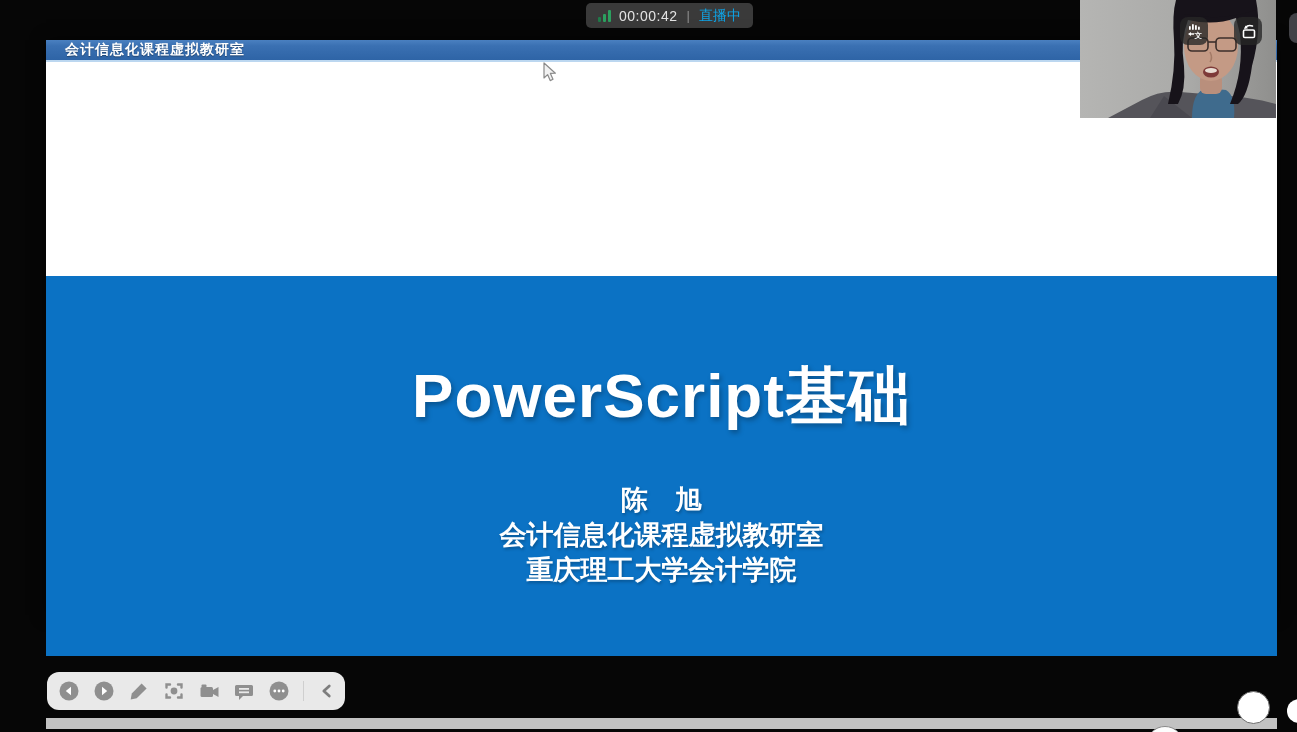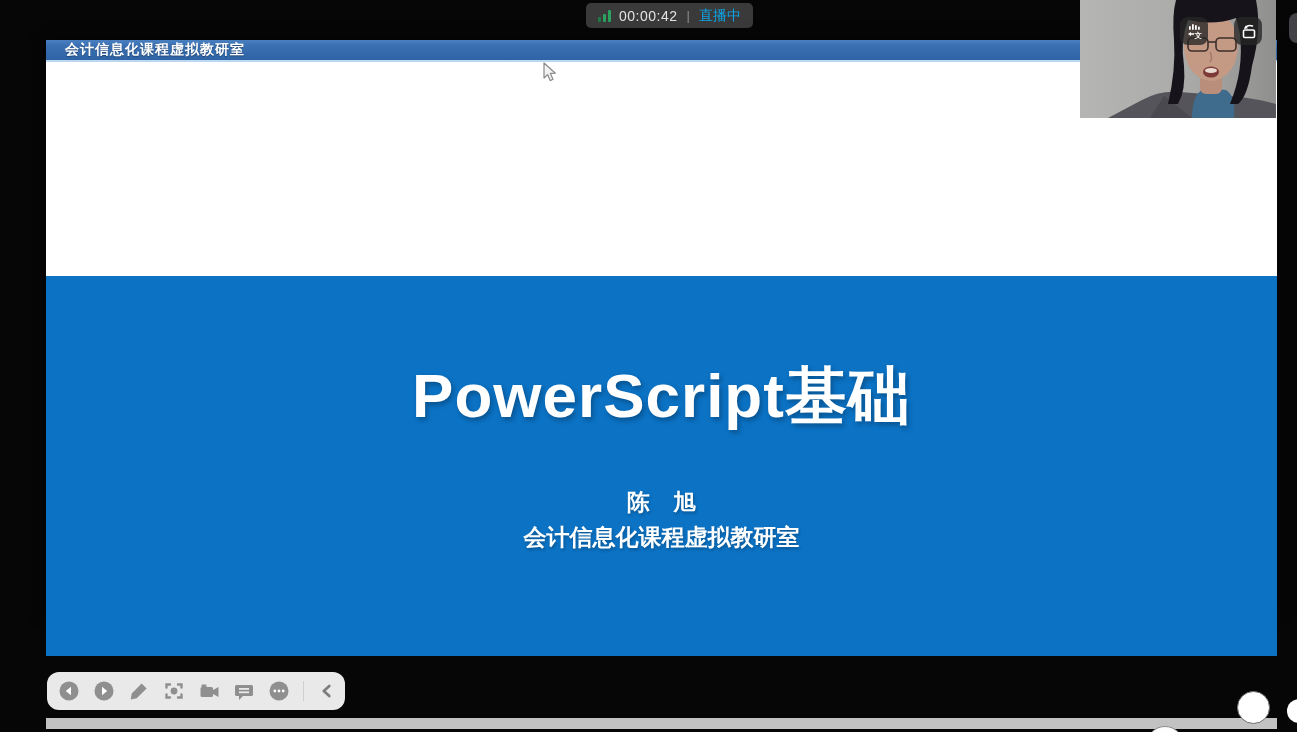--- a/index.html
+++ b/index.html
@@ -45,22 +45,23 @@
     position:absolute;left:0;top:188px;width:100%;height:380px;
     background:#0b72c4;color:#fff;text-align:center;margin-top:48px;
   }
   .slide-title{
     position:absolute;left:0;width:100%;top:78px;
     font-size:62px;font-weight:bold;letter-spacing:1px;
     text-shadow:2px 3px 5px rgba(0,0,0,.28);
   }
   .slide-subs{
     position:absolute;left:0;width:100%;top:209px;
-    font-size:23px;font-weight:bold;line-height:35px;
+    font-size:27px;font-weight:bold;line-height:35px;
     text-shadow:1px 2px 3px rgba(0,0,0,.25);
+    font-family:Liberation Mono, monospace;
   }
 
   
   .toolbar{
     position:absolute;left:1px;top:632px;width:298px;height:38px;
     background:#e9e9e9;border-radius:12px;
     display:flex;align-items:center;box-sizing:border-box;
     padding:0 8px 0 11px;gap:13px;
   }
   .tbtn{width:23px;height:23px;display:flex;align-items:center;justify-content:center;cursor:pointer;}
@@ -115,20 +116,21 @@
 
   <div class="titlebar">
     <span>会计信息化课程虚拟教研室</span>
   </div>
 
   <div class="slide">
     <div class="slide-title">PowerScript基础</div>
     <div class="slide-subs">
       <div>陈　旭</div>
       <div>会计信息化课程虚拟教研室</div>
+      <div>重庆理工大学会计学院</div>
     </div>
   </div>
 
   <div class="toolbar">
     <div class="tbtn">
       <svg width="22" height="22" viewBox="0 0 22 22">
         <circle cx="11" cy="11" r="9.5" fill="#8f8f8f"></circle>
         <polygon points="13,6.8 7.8,11 13,15.2" fill="#ffffff"></polygon>
       </svg>
     </div>

